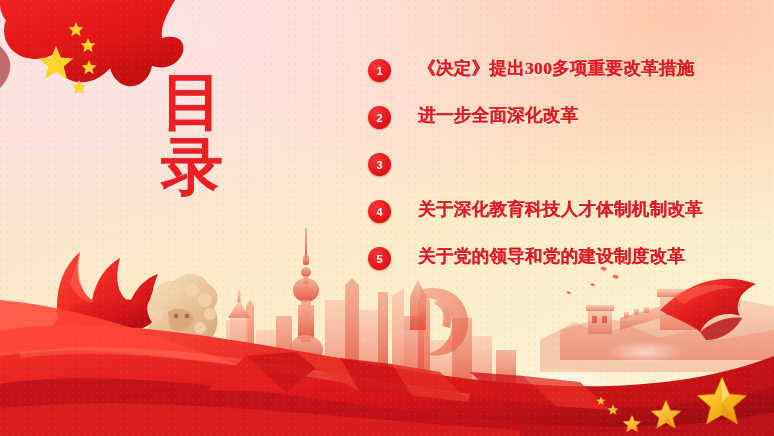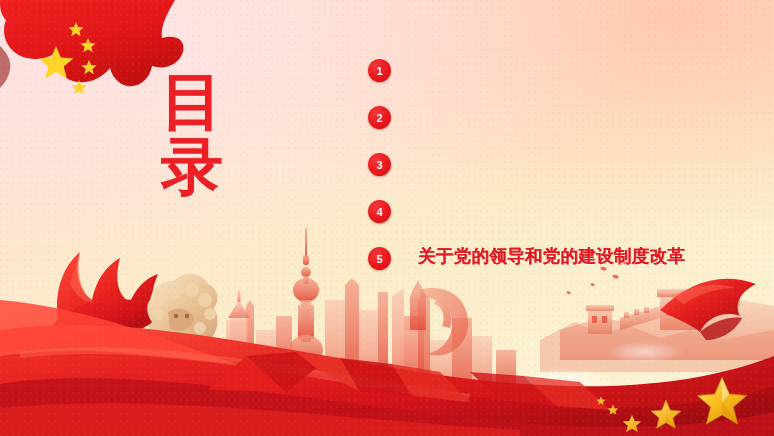--- a/index.html
+++ b/index.html
@@ -354,29 +354,32 @@
   <div class="texture"></div>
 
   <div id="title">
     <span class="t1">目</span>
     <span class="t2">录</span>
   </div>
 
   <div id="toc">
     <div class="toc-item">
       <div class="num">1</div>
+      <div class="toc-text">《决定》提出300多项重要改革措施</div>
     </div>
     <div class="toc-item">
       <div class="num">2</div>
+      <div class="toc-text">进一步全面深化改革</div>
     </div>
     <div class="toc-item">
       <div class="num">3</div>
     </div>
     <div class="toc-item">
       <div class="num">4</div>
+      <div class="toc-text">关于深化教育科技人才体制机制改革</div>
     </div>
     <div class="toc-item">
       <div class="num">5</div>
       <div class="toc-text">关于党的领导和党的建设制度改革</div>
     </div>
   </div>
 
 </div>
 
 </body></html>

